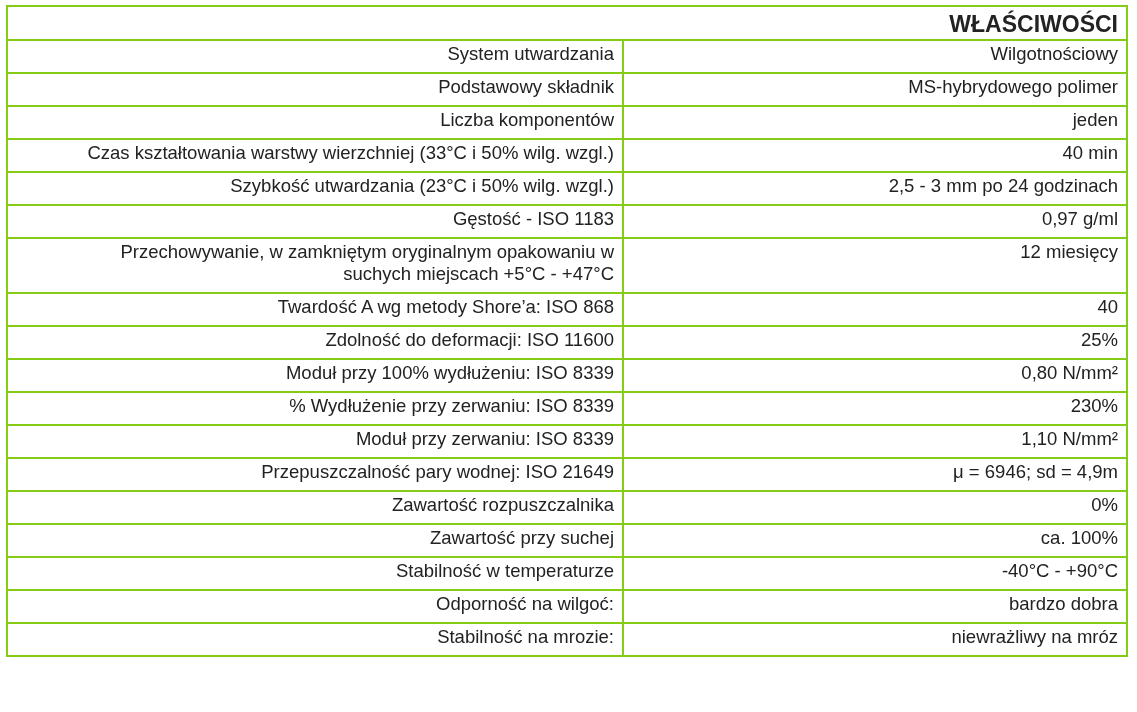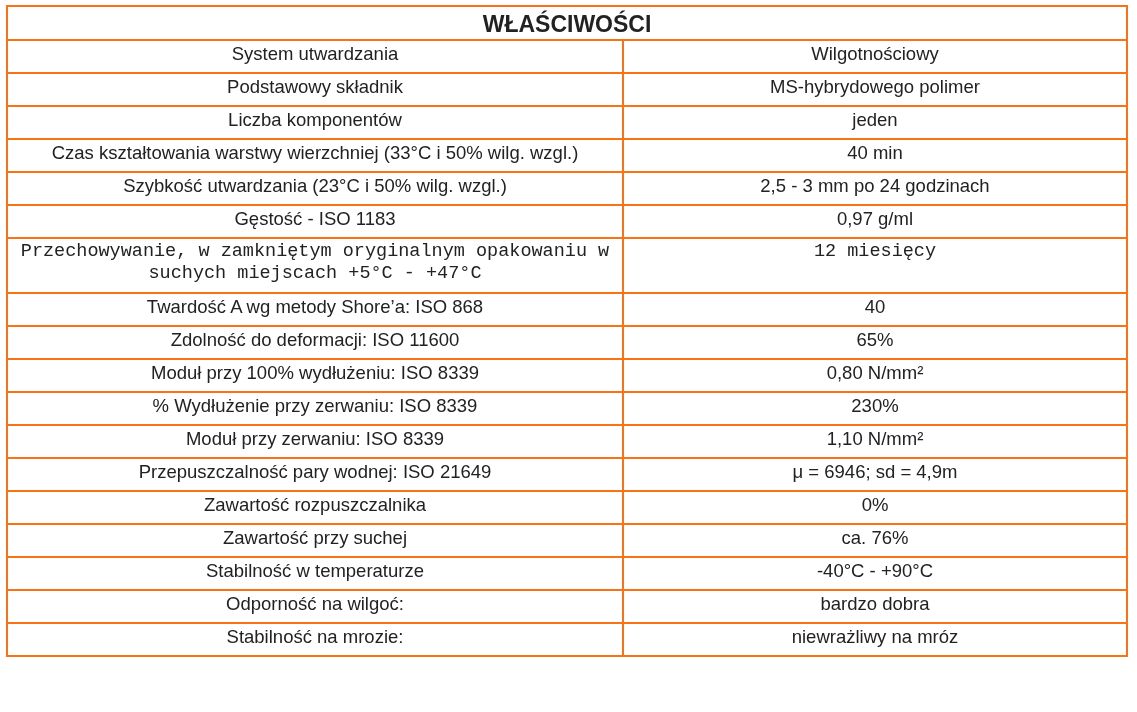--- a/index.html
+++ b/index.html
@@ -4,29 +4,29 @@
   <style>
     html, body { margin: 0; padding: 0; background: #ffffff; }
     body { width: 1137px; height: 712px; position: relative; overflow: hidden; }
     .tbl {
       position: absolute; left: 6px; top: 5px; width: 1120px;
       border-collapse: collapse; table-layout: fixed;
       font-family: "Liberation Sans", sans-serif; color: #222;
       font-size: 18.5px;
     }
     .tbl td, .tbl th {
-      border: 2px solid #f97316; padding: 2px 8px 3px 8px; vertical-align: top;
-      line-height: 22px; text-align: center; font-weight: normal;
+      border: 2px solid #84cc16; padding: 2px 8px 3px 8px; vertical-align: top;
+      line-height: 22px; text-align: right; font-weight: normal;
     }
     .tbl th.title {
       font-weight: bold; font-size: 23px; line-height: 28px; padding: 3px 8px 1px 8px;
       border-bottom-width: 2px;
     }
     .tbl tr.row td { height: 26px; }
-    .tbl tr.row.tall td { height: 48px; font-family: Liberation Mono, monospace; }
+    .tbl tr.row.tall td { height: 48px; }
     col.c1 { width: 616px; }
     col.c2 { width: 504px; }
   </style>
 </head>
 <body>
 
 <table class="tbl">
   <colgroup>
       <col class="c1">
       <col class="c2">
@@ -65,21 +65,21 @@
       <div>suchych miejscach +5°C - +47°C</div>
     </td>
     <td>12 miesięcy</td>
   </tr>
   <tr class="row">
         <td>Twardość A wg metody Shore’a: ISO 868</td>
         <td>40</td>
       </tr>
   <tr class="row">
         <td>Zdolność do deformacji: ISO 11600</td>
-        <td>65%</td>
+        <td>25%</td>
       </tr>
   <tr class="row">
         <td>Moduł przy 100% wydłużeniu: ISO 8339</td>
         <td>0,80 N/mm²</td>
       </tr>
   <tr class="row">
         <td>% Wydłużenie przy zerwaniu: ISO 8339</td>
         <td>230%</td>
       </tr>
   <tr class="row">
@@ -89,21 +89,21 @@
   <tr class="row">
         <td>Przepuszczalność pary wodnej: ISO 21649</td>
         <td>μ = 6946; sd = 4,9m</td>
       </tr>
   <tr class="row">
         <td>Zawartość rozpuszczalnika</td>
         <td>0%</td>
       </tr>
   <tr class="row">
         <td>Zawartość przy suchej</td>
-        <td>ca. 76%</td>
+        <td>ca. 100%</td>
       </tr>
   <tr class="row">
         <td>Stabilność w temperaturze</td>
         <td>-40°C - +90°C</td>
       </tr>
   <tr class="row">
         <td>Odporność na wilgoć:</td>
         <td>bardzo dobra</td>
       </tr>
   <tr class="row">

